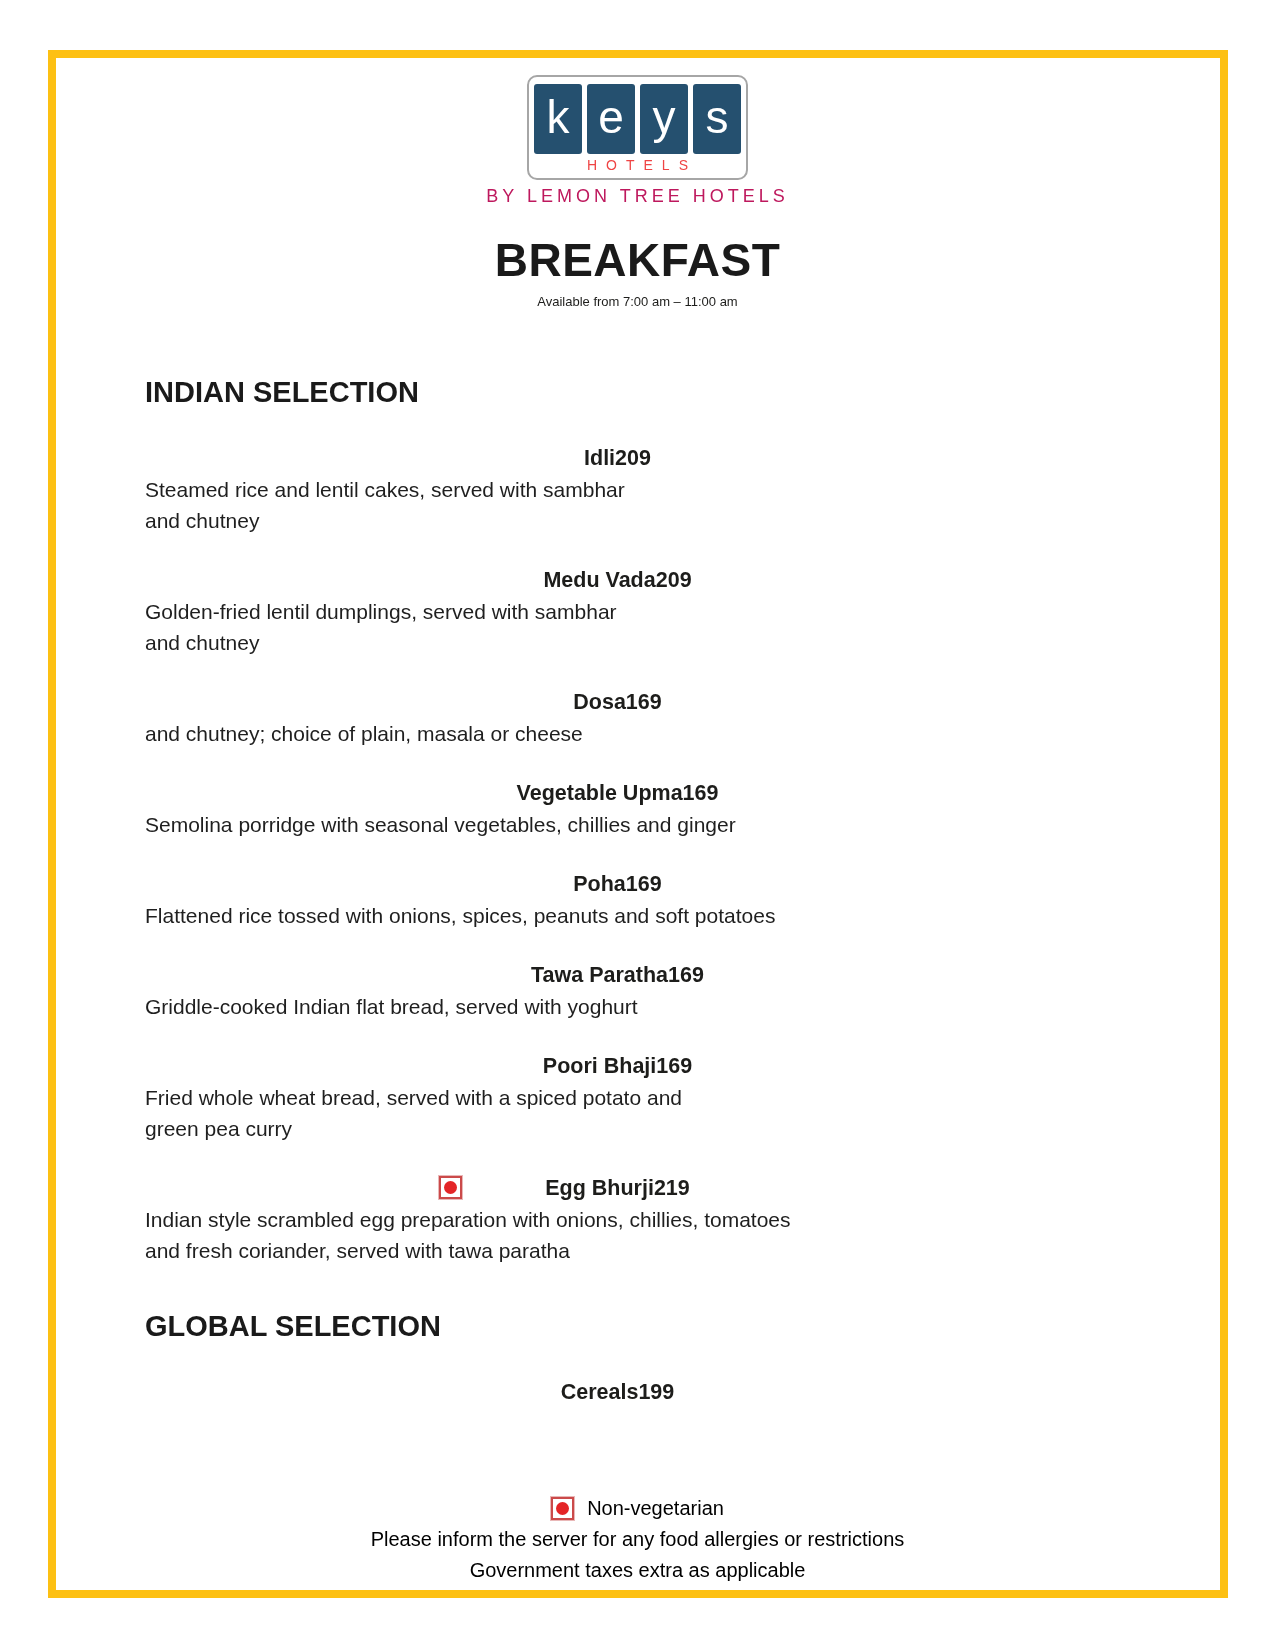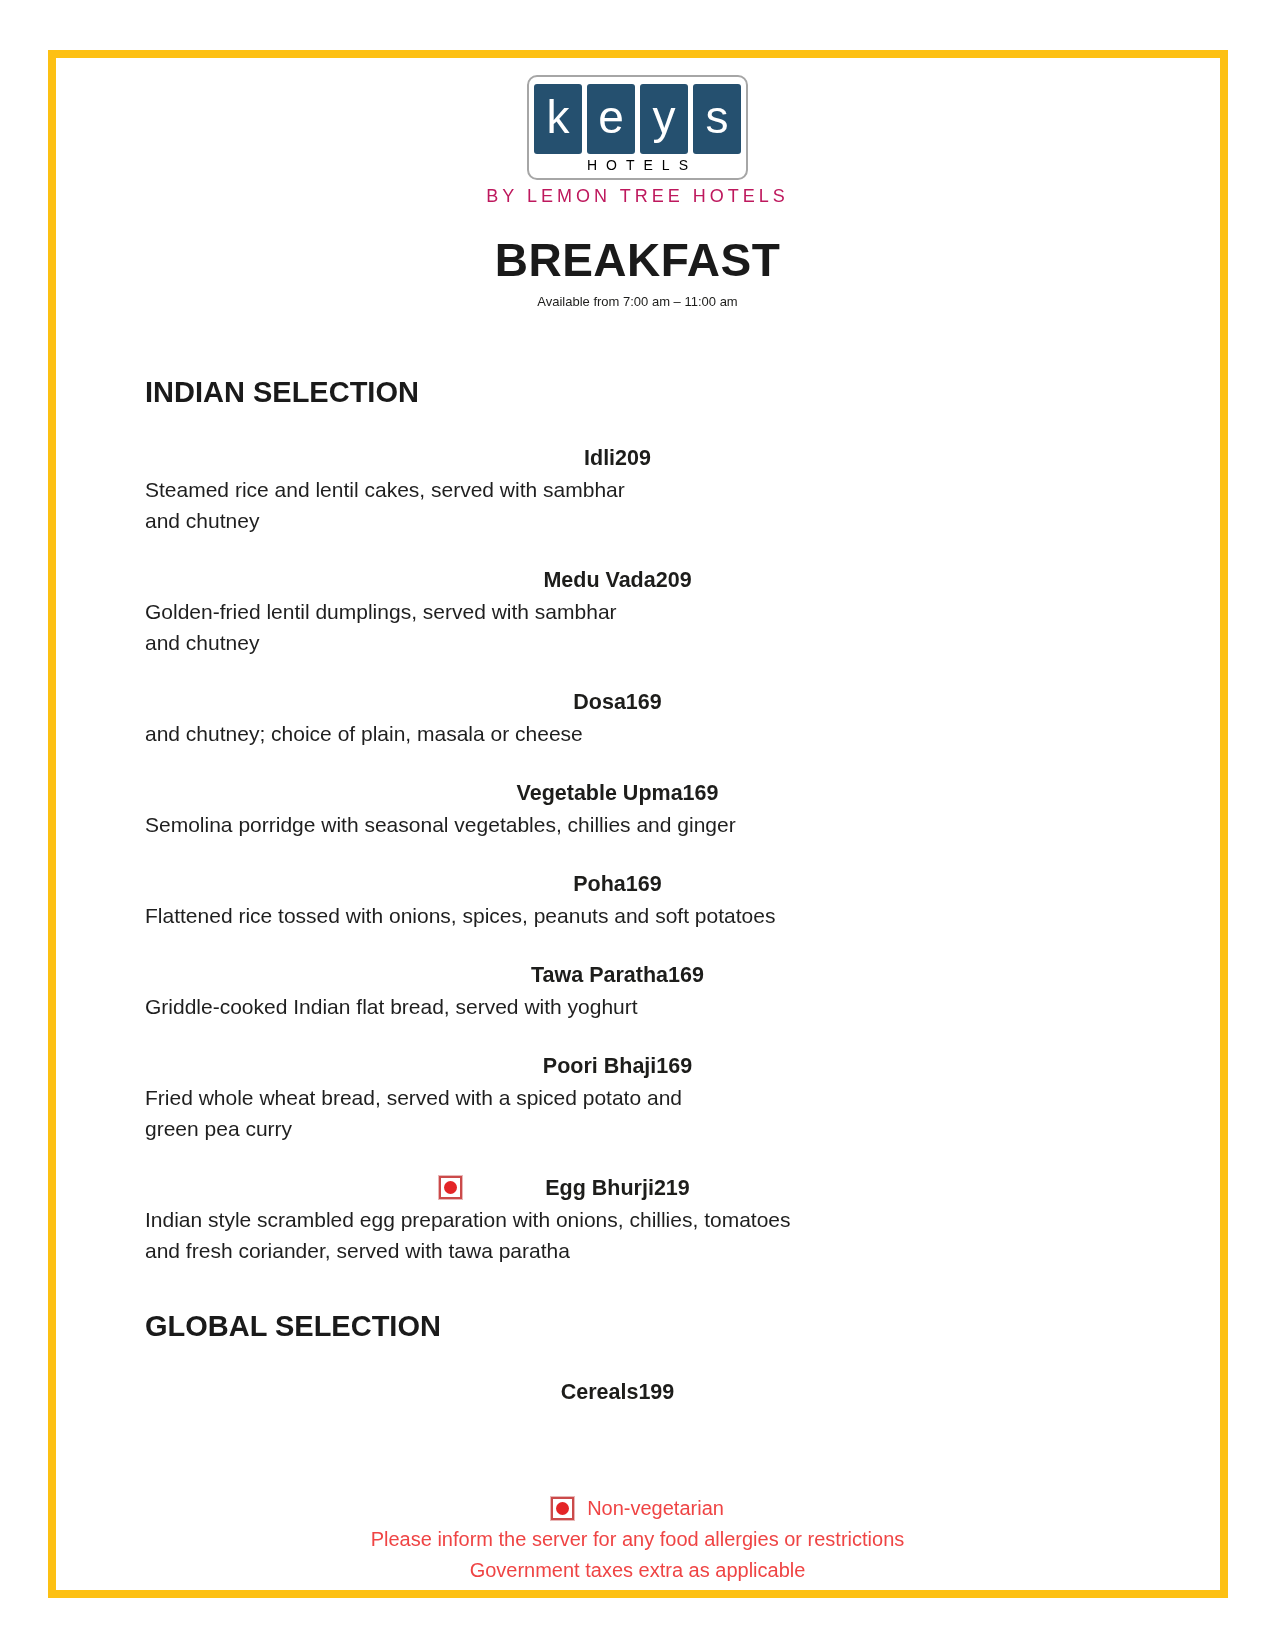--- a/index.html
+++ b/index.html
@@ -47,21 +47,21 @@
     font-size: 46px;
     font-weight: 400;
     padding-bottom: 4px;
   }
   .logo-hotels {
     margin-top: 3px;
     font-size: 14px;
     font-weight: 400;
     letter-spacing: 9px;
     text-indent: 9px;
-    color: #000000;
+    color: #ef4444;
   }
   .logo-byline {
     margin-top: 6px;
     font-size: 18px;
     letter-spacing: 4px;
     color: #be185d;
     white-space: nowrap;
   }
   .title {
     margin-top: 26px;
@@ -123,21 +123,21 @@
     top: 3px;
   }
 
   
   .footer {
     position: absolute;
     left: 0; top: 1493px;
     width: 1275px;
     text-align: center;
     font-size: 20px;
-    color: #ef4444;
+    color: #000000;
   }
   .legend-row {
     display: flex;
     align-items: center;
     justify-content: center;
     gap: 13px;
     line-height: 31px;
   }
   .footer-note { line-height: 31px; }
 </style>

